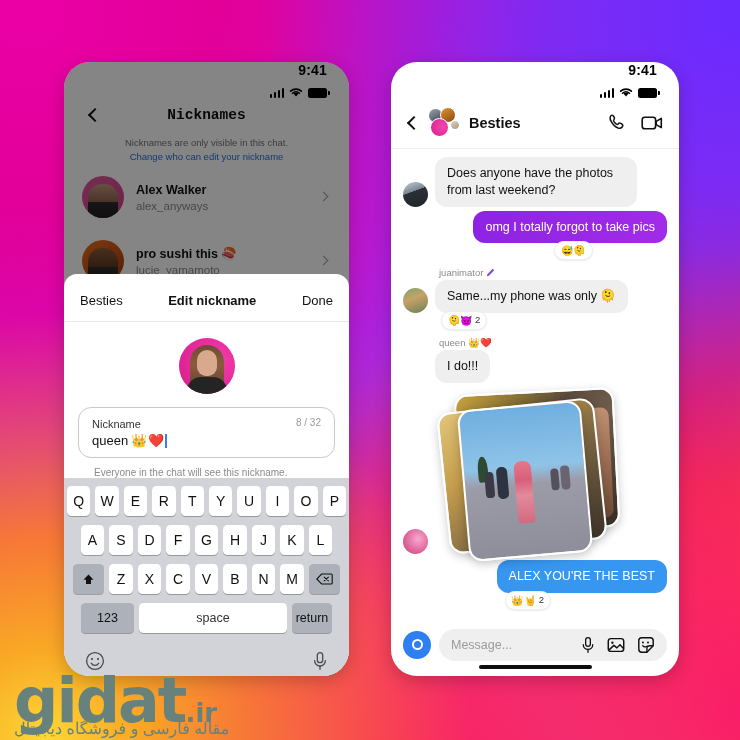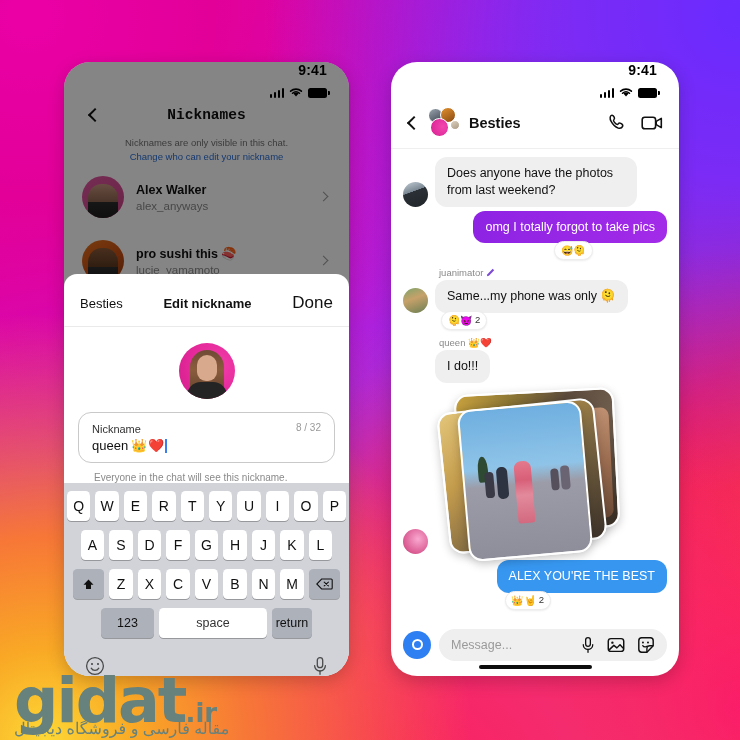--- a/index.html
+++ b/index.html
@@ -91,21 +91,21 @@
     position: absolute; left: 0; right: 0; bottom: 0; top: 212px; z-index: 10;
     background: #fff; border-radius: 13px 13px 0 0; display: flex; flex-direction: column;
   }
   .grabber { width: 36px; height: 4px; background: #d3d3d3; border-radius: 2px; margin: 7px auto 0; }
   .sheet-bar {
     display: flex; align-items: center; justify-content: space-between;
     padding: 12px 16px 13px; border-bottom: 1px solid #eaeaea;
   }
   .sheet-cancel { font-size: 13px; color: #111; }
   .sheet-title { font-size: 13px; font-weight: bold; color: #111; }
-  .sheet-done { font-size: 17px; color: #111; }
+  .sheet-done { font-size: 13px; color: #111; }
   .sheet-av-wrap { display: flex; justify-content: center; padding: 16px 0 13px; }
   .sheet-av {
     width: 56px; height: 56px; border-radius: 50%; overflow: hidden; position: relative;
     background: radial-gradient(circle at 72% 40%, #F03DA8 0%, #E5299B 55%, #D11C89 100%);
   }
   .sheet-av .hair {
     position: absolute; left: 11px; top: 7px; width: 34px; height: 49px;
     background: linear-gradient(180deg,#6E4A34 0%,#8A5C3E 40%,#5E3E2A 100%);
     border-radius: 17px 17px 8px 8px;
   }
@@ -132,21 +132,21 @@
   #keyboard { margin-top: auto; background: #D1D3D9; padding: 8px 3px 0; }
   .kb-row { display: flex; justify-content: center; gap: 5px; margin-bottom: 9px; }
   .key {
     background: #fff; border-radius: 4.5px; height: 30px; width: 23.5px;
     display: flex; align-items: center; justify-content: center;
     font-size: 14px; color: #111; box-shadow: 0 1px 0 rgba(0,0,0,.28);
   }
   .kb-row.r2 { padding: 0 12px; }
   .key.wide { width: 31px; background: #ADB1BA; box-shadow: 0 1px 0 rgba(0,0,0,.25); }
   .key.num { width: 53px; background: #ADB1BA; font-size: 12.5px; }
-  .key.space { width: 108px; font-size: 12.5px; color: #333; }
+  .key.space { width: 148px; font-size: 12.5px; color: #333; }
   .key.ret { width: 40px; background: #ADB1BA; font-size: 12.5px; }
   .kb-bottom {
     display: flex; align-items: center; justify-content: space-between;
     padding: 2px 18px 0; height: 36px;
   }
   .home-bar { width: 113px; height: 4.5px; background: #0d0d0d; border-radius: 3px; margin: 0 auto 7px; }
 
   
   #chat { display: flex; flex-direction: column; height: 100%; }
   .chat-header {

